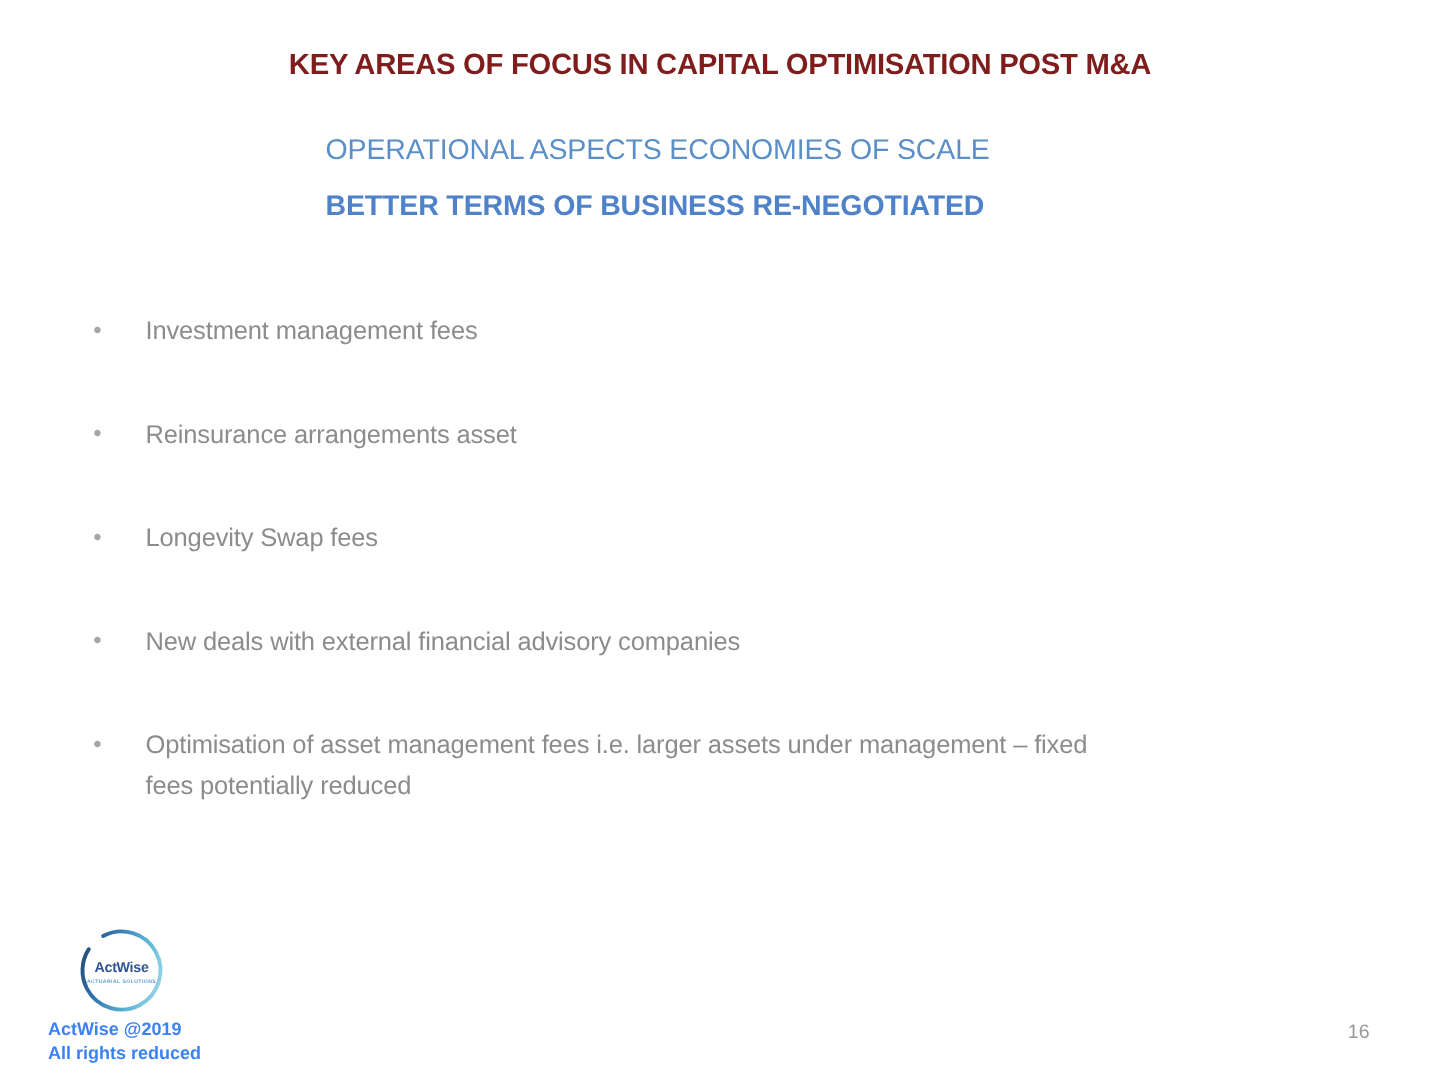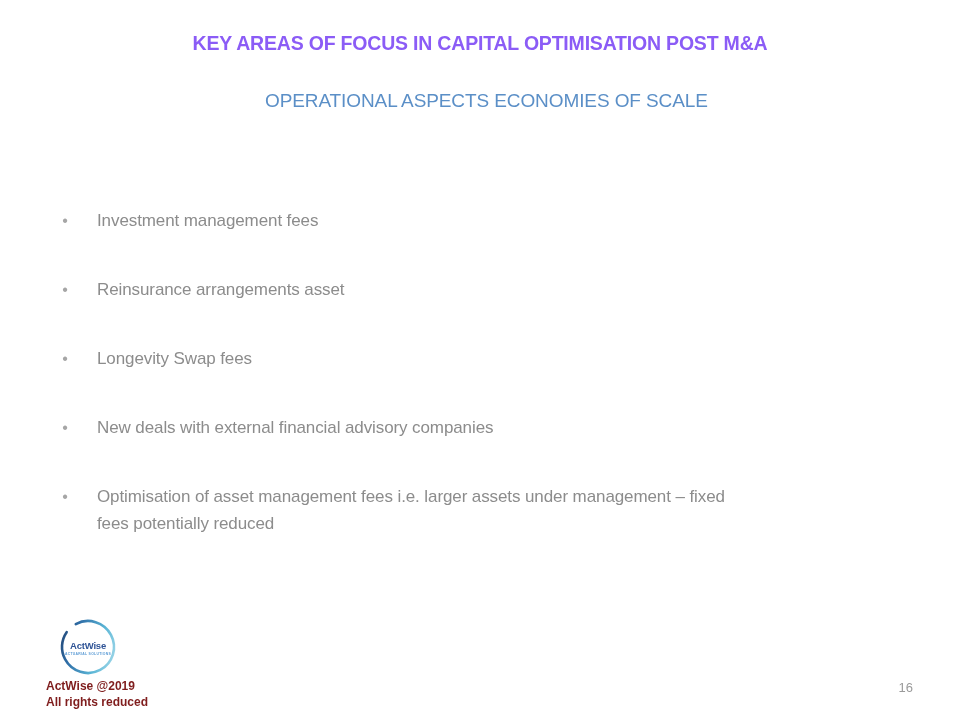--- a/index.html
+++ b/index.html
@@ -21,32 +21,31 @@
   
   .slide-title {
     position: absolute;
     top: 32px;
     left: 0;
     width: 960px;
     text-align: center;
     font-size: 19.5px;
     font-weight: bold;
     letter-spacing: -0.2px;
-    color: #8b5cf6;
+    color: #7f1d1d;
     white-space: nowrap;
   }
 
   
   .subtitle-block {
     position: absolute;
     top: 88px;
     left: 217px;
     width: 520px;
     text-align: left;
-    margin-left: 48px;
   }
   .subtitle-line-1 {
     font-size: 19px;
     font-weight: normal;
     color: #5b8fc7;
     letter-spacing: -0.1px;
     line-height: 25px;
     white-space: nowrap;
   }
   .subtitle-line-2 {
@@ -125,24 +124,24 @@
   }
   .logo-tag {
     font-size: 3.4px;
     font-weight: bold;
     color: #5b9bd5;
     letter-spacing: 0.3px;
     line-height: 6px;
     white-space: nowrap;
   }
   .footer-copy {
-    margin-left: 18px;
+    margin-left: 4px;
     font-size: 12px;
     font-weight: bold;
-    color: #7f1d1d;
+    color: #3b82f6;
     line-height: 16px;
     white-space: nowrap;
   }
 
   .page-number {
     position: absolute;
     right: 47px;
     bottom: 25px;
     font-size: 13px;
     color: #9a9a9a;
@@ -150,20 +149,21 @@
 </style>
 </head>
 <body>
 
 <div class="slide">
 
   <div class="slide-title">KEY AREAS OF FOCUS IN CAPITAL OPTIMISATION POST M&amp;A</div>
 
   <div class="subtitle-block">
     <div class="subtitle-line-1">OPERATIONAL ASPECTS ECONOMIES OF SCALE</div>
+    <div class="subtitle-line-2">BETTER TERMS OF BUSINESS RE-NEGOTIATED</div>
   </div>
 
   <div class="bullet-list">
 
     <div class="bullet-item">
       <span class="bullet-marker">•</span>
       <span class="bullet-text">Investment management fees</span>
     </div>
 
     <div class="bullet-item">

